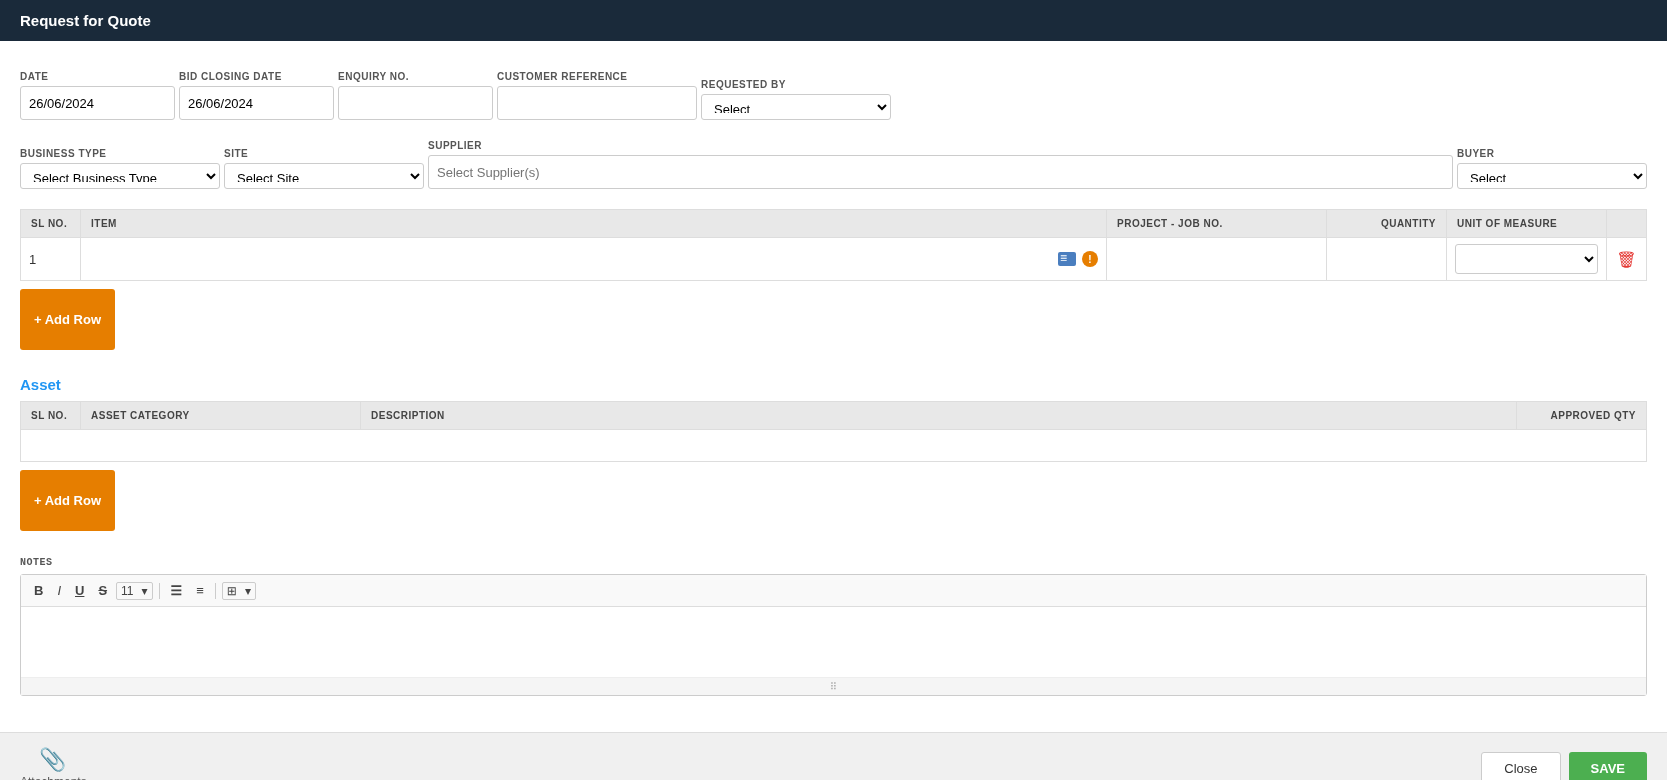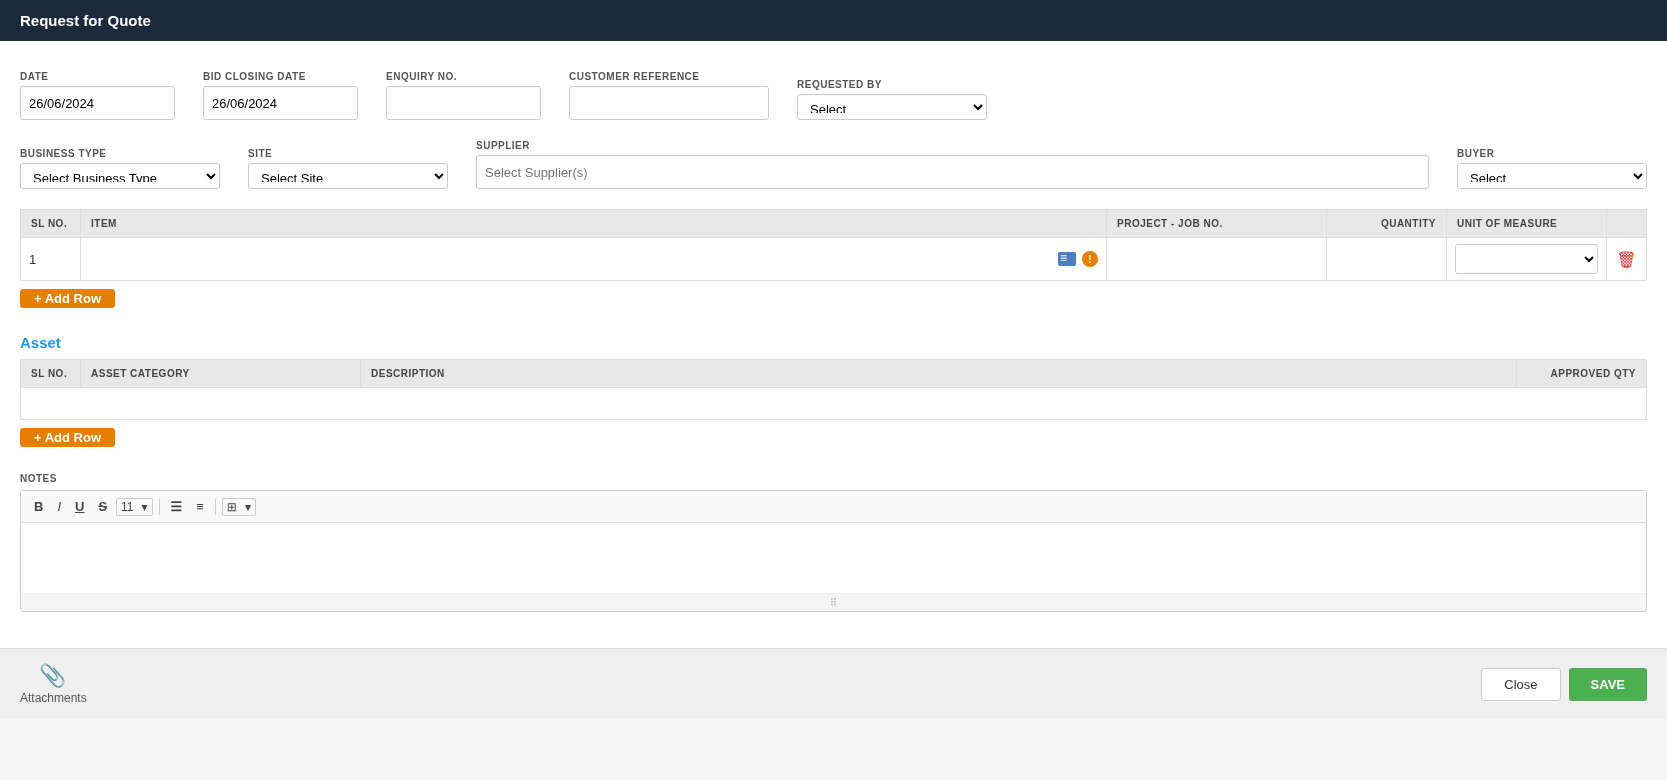--- a/index.html
+++ b/index.html
@@ -14,21 +14,21 @@
     }
 
     .main-content {
       background: #fff;
       padding: 30px 20px 20px;
     }
 
     
     .form-row {
       display: flex;
-      gap: 28px;
+      gap: 4px;
       margin-bottom: 20px;
       align-items: flex-end;
     }
 
     .form-group {
       display: flex;
       flex-direction: column;
       gap: 4px;
     }
 
@@ -181,21 +181,21 @@
       font-size: 13px;
       background: #fff;
       height: 30px;
     }
 
     .add-row-btn {
       background: #e67e00;
       color: #fff;
       border: none;
       border-radius: 3px;
-      padding: 2px 14px;
+      padding: 23px 14px;
       font-size: 13px;
       font-weight: 600;
       cursor: pointer;
       margin-bottom: 16px;
     }
 
     .section-title {
       color: #2196f3;
       font-size: 15px;
       font-weight: 600;
@@ -213,20 +213,21 @@
       margin-bottom: 16px;
     }
 
     .notes-label {
       font-size: 10px;
       font-weight: 700;
       letter-spacing: 0.5px;
       color: #555;
       text-transform: uppercase;
       margin-bottom: 6px;
+      font-family: Liberation Mono, monospace;
     }
 
     .notes-editor {
       border: 1px solid #ccc;
       border-radius: 3px;
       background: #fff;
     }
 
     .notes-toolbar {
       display: flex;

